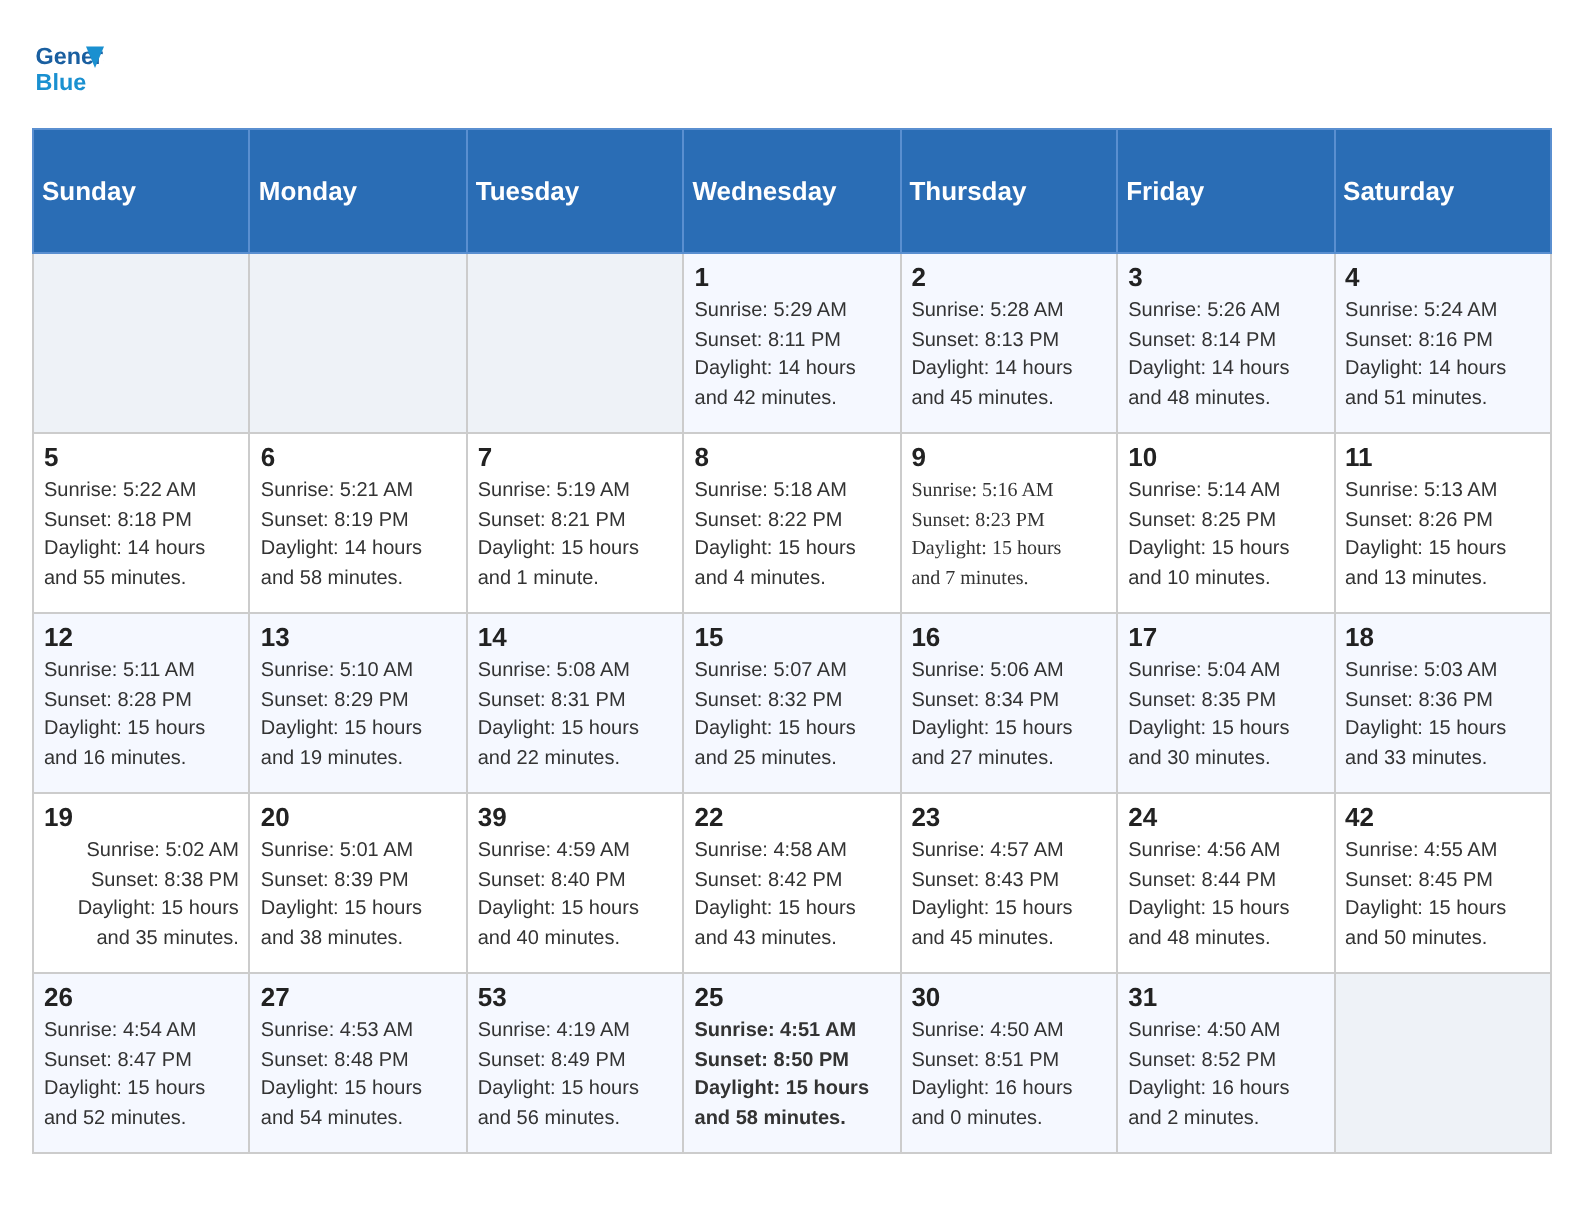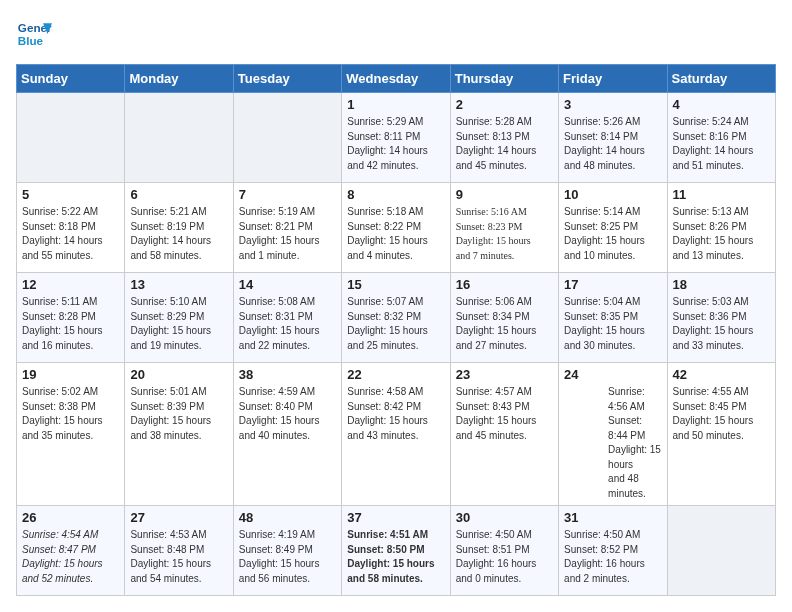--- a/index.html
+++ b/index.html
@@ -40,21 +40,21 @@
     table {
       width: 100%;
       border-collapse: collapse;
       table-layout: fixed;
     }
     thead tr th {
       background: #2a6db5;
       color: #fff;
       font-size: 13px;
       font-weight: bold;
-      padding: 6px 4px;
+      padding: 23px 4px;
       text-align: left;
       border: 1px solid #5a8fd0;
     }
     tbody tr td {
       vertical-align: top;
       border: 1px solid #ccc;
       padding: 4px 5px;
       font-size: 10.5px;
       color: #222;
       height: 90px;
@@ -242,34 +242,34 @@
           <span class="day-num">18</span>
           <div class="cell-info" style="white-space: pre-line;">Sunrise: 5:03 AM
 Sunset: 8:36 PM
 Daylight: 15 hours
 and 33 minutes.</div>
         </td>
       </tr>
       <tr>
         <td>
           <span class="day-num">19</span>
-          <div class="cell-info" style="white-space: pre-line;">Sunrise: 5:02 AM
+          <div class="cell-info" style="white-space: pre-line; text-align: right;">Sunrise: 5:02 AM
 Sunset: 8:38 PM
 Daylight: 15 hours
 and 35 minutes.</div>
         </td>
         <td>
           <span class="day-num">20</span>
           <div class="cell-info" style="white-space: pre-line;">Sunrise: 5:01 AM
 Sunset: 8:39 PM
 Daylight: 15 hours
 and 38 minutes.</div>
         </td>
         <td>
-          <span class="day-num">38</span>
+          <span class="day-num">39</span>
           <div class="cell-info" style="white-space: pre-line;">Sunrise: 4:59 AM
 Sunset: 8:40 PM
 Daylight: 15 hours
 and 40 minutes.</div>
         </td>
         <td>
           <span class="day-num">22</span>
           <div class="cell-info" style="white-space: pre-line;">Sunrise: 4:58 AM
 Sunset: 8:42 PM
 Daylight: 15 hours
@@ -277,57 +277,57 @@
         </td>
         <td>
           <span class="day-num">23</span>
           <div class="cell-info" style="white-space: pre-line;">Sunrise: 4:57 AM
 Sunset: 8:43 PM
 Daylight: 15 hours
 and 45 minutes.</div>
         </td>
         <td>
           <span class="day-num">24</span>
-          <div class="cell-info" style="white-space: pre-line; margin-left: 44px;">Sunrise: 4:56 AM
+          <div class="cell-info" style="white-space: pre-line;">Sunrise: 4:56 AM
 Sunset: 8:44 PM
 Daylight: 15 hours
 and 48 minutes.</div>
         </td>
         <td>
           <span class="day-num">42</span>
           <div class="cell-info" style="white-space: pre-line;">Sunrise: 4:55 AM
 Sunset: 8:45 PM
 Daylight: 15 hours
 and 50 minutes.</div>
         </td>
       </tr>
       <tr>
         <td>
           <span class="day-num">26</span>
-          <div class="cell-info" style="white-space: pre-line; font-style: italic;">Sunrise: 4:54 AM
+          <div class="cell-info" style="white-space: pre-line;">Sunrise: 4:54 AM
 Sunset: 8:47 PM
 Daylight: 15 hours
 and 52 minutes.</div>
         </td>
         <td>
           <span class="day-num">27</span>
           <div class="cell-info" style="white-space: pre-line;">Sunrise: 4:53 AM
 Sunset: 8:48 PM
 Daylight: 15 hours
 and 54 minutes.</div>
         </td>
         <td>
-          <span class="day-num">48</span>
+          <span class="day-num">53</span>
           <div class="cell-info" style="white-space: pre-line;">Sunrise: 4:19 AM
 Sunset: 8:49 PM
 Daylight: 15 hours
 and 56 minutes.</div>
         </td>
         <td>
-          <span class="day-num">37</span>
+          <span class="day-num">25</span>
           <div class="cell-info" style="white-space: pre-line; font-weight: bold;">Sunrise: 4:51 AM
 Sunset: 8:50 PM
 Daylight: 15 hours
 and 58 minutes.</div>
         </td>
         <td>
           <span class="day-num">30</span>
           <div class="cell-info" style="white-space: pre-line;">Sunrise: 4:50 AM
 Sunset: 8:51 PM
 Daylight: 16 hours

